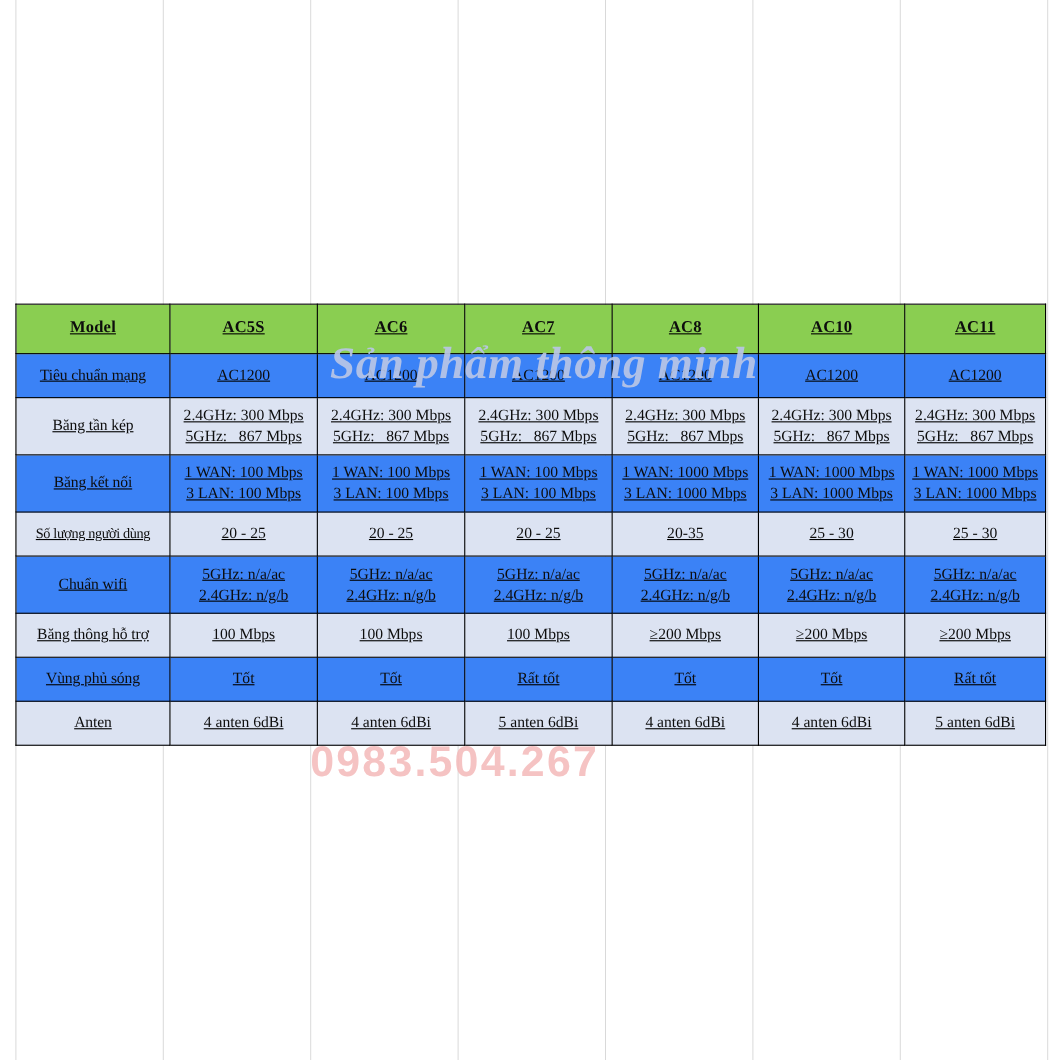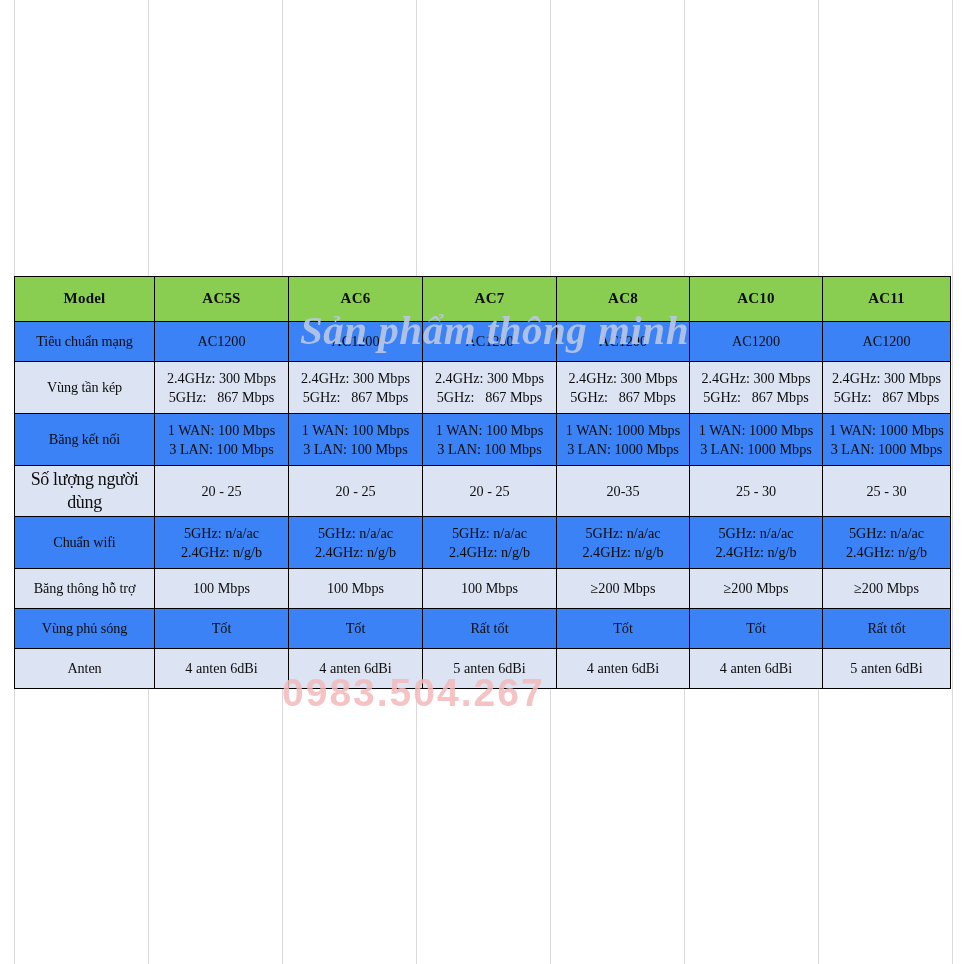--- a/index.html
+++ b/index.html
@@ -33,20 +33,21 @@
     top: 276px;
     width: 936px;
     z-index: 2;
   }
 
   table.spec {
     border-collapse: collapse;
     table-layout: fixed;
     width: 936px;
     background: transparent;
+    text-decoration: underline;
   }
 
   table.spec td, table.spec th {
     border: 1px solid #000000;
     text-align: center;
     vertical-align: middle;
     padding: 2px 3px;
     font-size: 14.2px;
     line-height: 1.28;
     color: #0d0d0d;
@@ -68,21 +69,21 @@
     letter-spacing: 0.2px;
   }
 
   
   td.rowlabel {
     font-weight: bold;
     font-size: 14px;
     letter-spacing: -0.1px;
   }
   td.rowlabel.tight {
-    font-size: 18px;
+    font-size: 13px;
     letter-spacing: -0.35px;
   }
 
   
   tr.shade td { background: #DCE3F2; }
   tr.plain td { background: #3b82f6; }
 
   
   tr.r-single td { height: 35px; }
   tr.r-double td { height: 47px; }
@@ -156,21 +157,21 @@
         <tr class="plain r-single">
           <td class="rowlabel">Tiêu chuẩn mạng</td>
           <td>AC1200</td>
           <td>AC1200</td>
           <td>AC1200</td>
           <td>AC1200</td>
           <td>AC1200</td>
           <td>AC1200</td>
         </tr>
         <tr class="shade r-double">
-          <td class="rowlabel">Vùng tần kép</td>
+          <td class="rowlabel">Băng tần kép</td>
           <td>
             <span class="two-line">
               <span>2.4GHz: 300 Mbps</span>
               <span>5GHz:   867 Mbps</span>
             </span>
           </td>
           <td>
             <span class="two-line">
               <span>2.4GHz: 300 Mbps</span>
               <span>5GHz:   867 Mbps</span>

